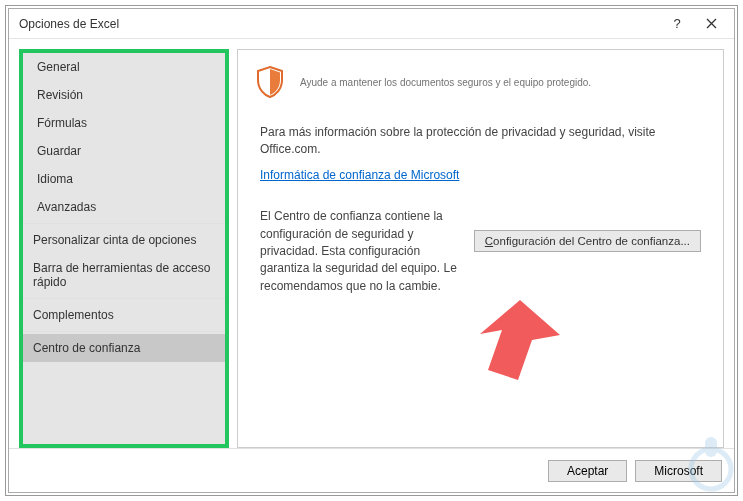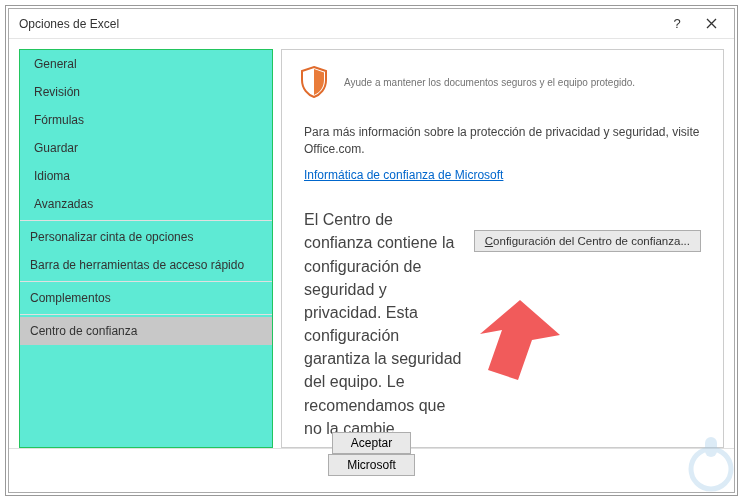--- a/index.html
+++ b/index.html
@@ -9,44 +9,44 @@
 
 .dialog { position: absolute; top: 8px; left: 8px; right: 8px; bottom: 8px; background: #fff; border: 1px solid #aaa; display: flex; flex-direction: column; }
 
 .titlebar { height: 30px; display: flex; align-items: center; padding: 0 6px 0 10px; border-bottom: 1px solid #e5e5e5; }
 .titlebar-title { font-size: 12px; color: #333; flex: 1; }
 .titlebar-btn { width: 34px; height: 28px; display: flex; align-items: center; justify-content: center; color: #333; font-size: 13px; cursor: pointer; }
 .titlebar-btn.close { font-size: 14px; }
 
 .body { flex: 1; display: flex; padding: 10px 10px 0 10px; gap: 8px; min-height: 0; }
 
-.sidebar { width: 254px; border: 1px solid #22c55e; background: #5eead4; overflow: hidden; }
+.sidebar { width: 210px; border: 4px solid #22c55e; background: #e5e5e5; overflow: hidden; }
 .side-item { padding: 7px 10px; font-size: 12px; color: #333; cursor: pointer; }
 .side-item.sub { padding-left: 14px; }
 .side-group-sep { border-top: 1px solid #e0e0e0; margin: 2px 0; }
 .side-item.selected { background: #c8c8c8; }
 
 .content { flex: 1; border: 1px solid #ccc; background: #fff; padding: 14px 14px 10px 14px; display: flex; flex-direction: column; overflow: hidden; }
 
 .hero { display: flex; align-items: center; gap: 12px; margin-bottom: 14px; }
 .shield-wrap { width: 36px; height: 36px; flex-shrink: 0; }
 .hero-text { font-size: 10px; color: #737373; }
 
 .section-head { background: #f1f1f1; padding: 5px 8px; font-size: 12px; font-weight: 600; color: #444; margin-top: 6px; }
 .section-body { padding: 10px 8px 14px 8px; font-size: 12px; color: #444; line-height: 1.45; }
 
 .link { color: #0066cc; text-decoration: underline; cursor: pointer; display: inline-block; margin-top: 8px; font-size: 12px; }
 
 .tc-row { display: flex; gap: 10px; align-items: flex-start; }
-.tc-text { flex: 1; font-size: 16px; color: #444; line-height: 1.45; }
+.tc-text { flex: 1; font-size: 12px; color: #444; line-height: 1.45; }
 .tc-btn-wrap { padding-top: 22px; }
 .tc-btn { font-size: 11.5px; padding: 4px 10px; border: 1px solid #adadad; background: #e9e9e9; color: #333; cursor: pointer; white-space: nowrap; }
 .tc-btn:first-letter { text-decoration: underline; }
 
-.footer { height: 44px; border-top: 1px solid #e0e0e0; display: flex; justify-content: flex-end; align-items: center; padding: 16px 12px; gap: 0; flex-direction: column; }
+.footer { height: 44px; border-top: 1px solid #e0e0e0; display: flex; justify-content: flex-end; align-items: center; padding: 0 12px; gap: 8px; }
 .footer-btn { font-size: 12px; padding: 3px 18px; border: 1px solid #adadad; background: #e9e9e9; cursor: pointer; }
 
 .arrow-overlay { position: absolute; left: 460px; top: 300px; width: 100px; height: 90px; pointer-events: none; }
 
 .watermark { position: absolute; right: 6px; bottom: 6px; width: 60px; height: 60px; opacity: 0.35; pointer-events: none; }
 </style>
 </head>
 <body>
 
 <div class="outer-border"></div>

